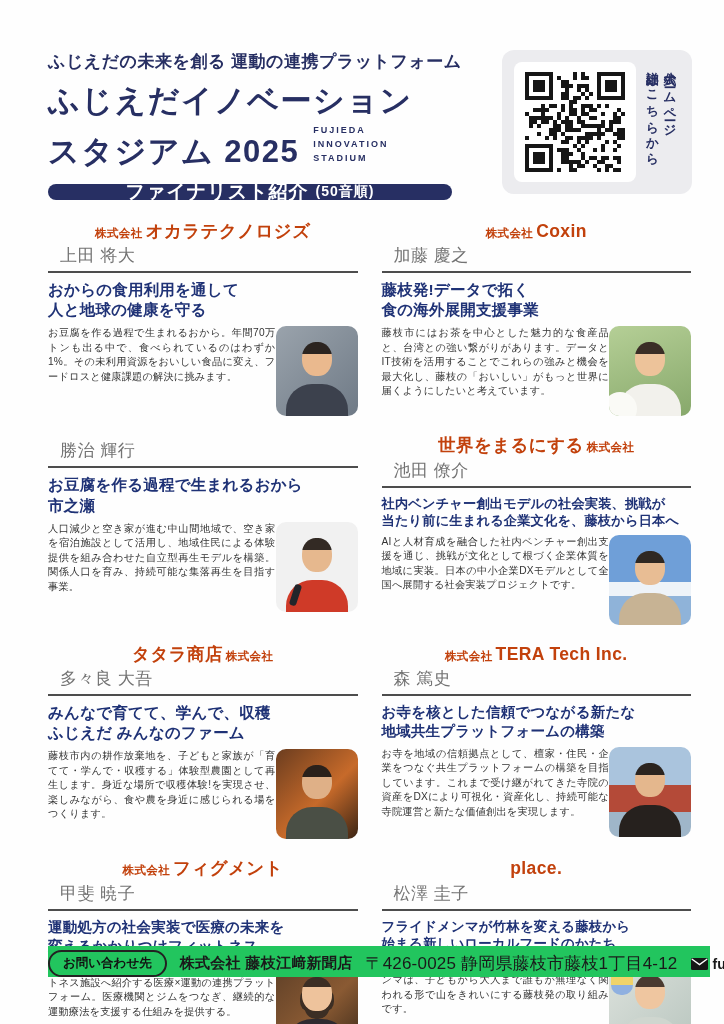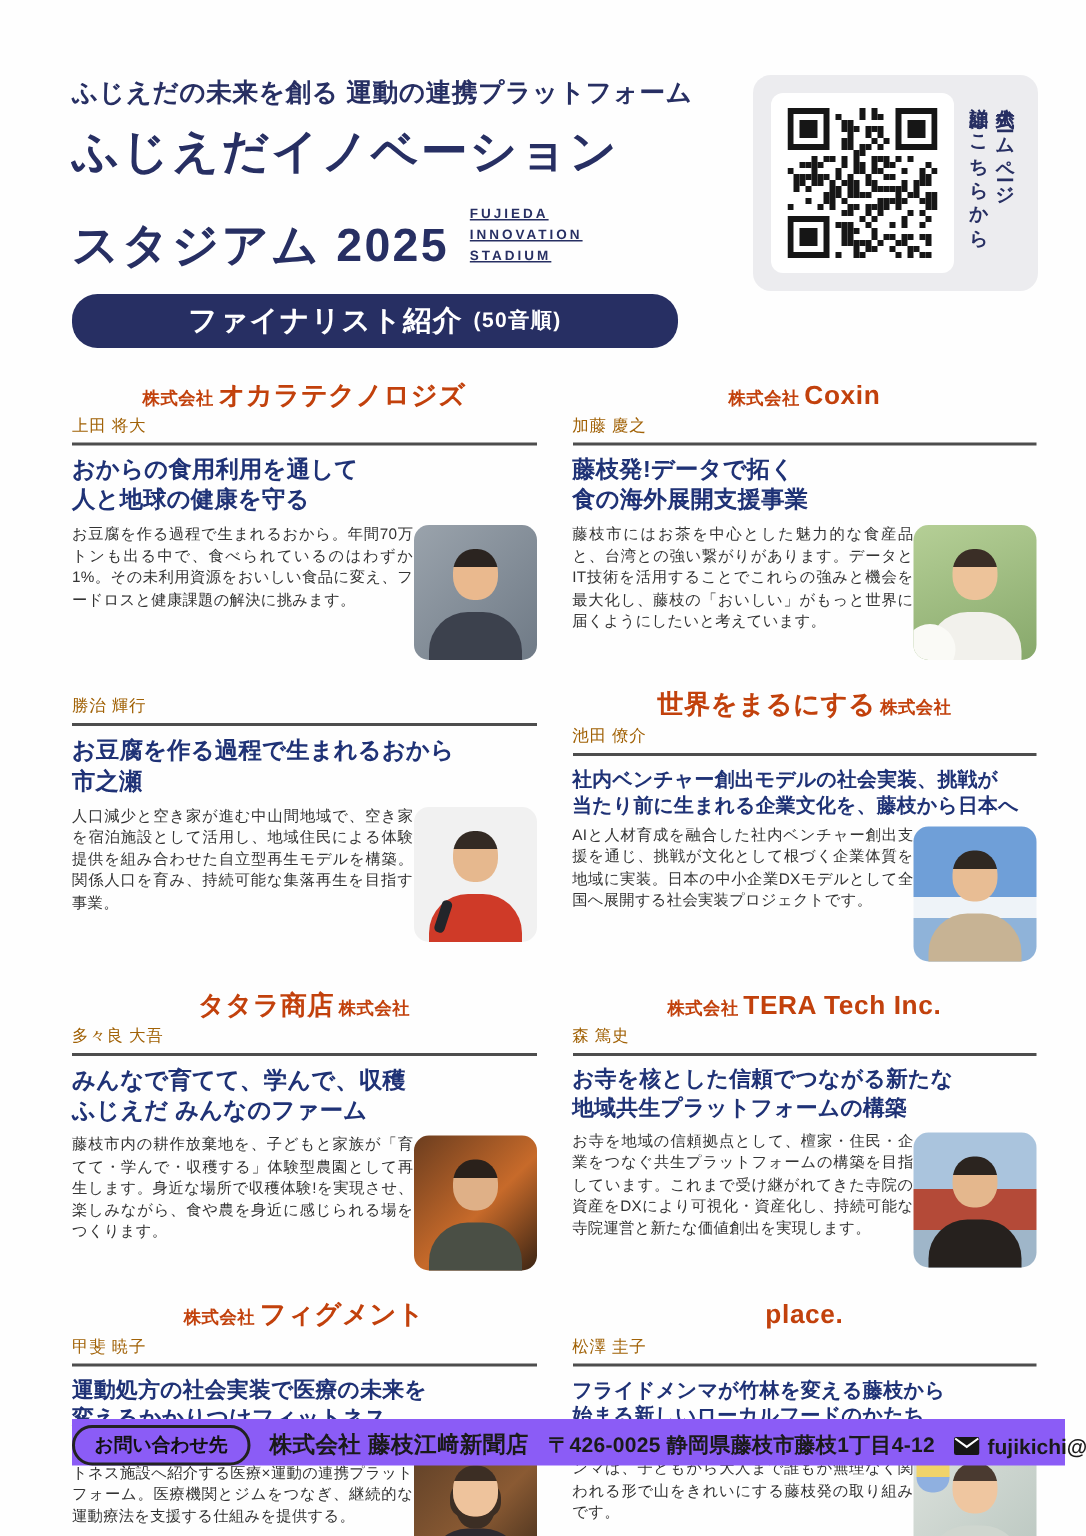--- a/index.html
+++ b/index.html
@@ -8,42 +8,42 @@
     font-family:"Liberation Sans","DejaVu Sans",sans-serif;
     color:#1a1a1a;
   }
   .page{position:relative;width:724px;height:1024px;overflow:hidden;background:#fefefe;}
 
   
   .header{display:flex;justify-content:space-between;align-items:flex-start;padding:50px 32px 0 48px;}
   .tagline{font-size:17px;font-weight:bold;color:#272f63;letter-spacing:.5px;}
   .title{margin:8px 0 0;font-size:31px;line-height:1.26;font-weight:800;color:#272f63;letter-spacing:1.5px;}
   .title-line2-row{display:flex;align-items:flex-end;}
-  .logo-en{margin:16px 0 5px 14px;font-size:9px;font-weight:bold;color:#272f63;letter-spacing:2px;line-height:1.55;text-decoration:underline;}
+  .logo-en{margin:4px 0 5px 14px;font-size:9px;font-weight:bold;color:#272f63;letter-spacing:2px;line-height:1.55;}
   .logo-en span{display:block;}
-  .banner{margin-top:13px;width:404px;height:36px;background:#272f63;border-radius:17px;
+  .banner{margin-top:13px;width:404px;height:16px;background:#272f63;border-radius:17px;
     display:flex;align-items:center;justify-content:center;color:#fff;font-weight:800;font-size:19px;letter-spacing:1px;}
   .banner-note{font-size:14px;margin-left:7px;font-weight:bold;}
 
   .qr-card{flex:0 0 auto;width:190px;height:144px;background:#ececef;border-radius:12px;
     box-sizing:border-box;padding:12px 10px 12px 12px;display:flex;}
   .qr-box{width:122px;height:120px;background:#fff;border-radius:8px;display:flex;align-items:center;justify-content:center;}
   .qr-box svg{width:100px;height:100px;}
   .qr-caption{writing-mode:vertical-rl;margin-left:7px;font-size:12.5px;font-weight:bold;color:#272f63;letter-spacing:1.5px;line-height:1.4;}
   .qr-caption span{display:block;}
 
   
   .finalists{display:grid;grid-template-columns:1fr 1fr;column-gap:24px;row-gap:20px;padding:22px 33px 0 48px;}
   .entry{min-width:0;}
   .company-line{font-size:17.5px;font-weight:800;color:#c2410c;letter-spacing:.4px;line-height:1.1;text-align:center;}
   .co-prefix,.co-suffix{font-size:11.5px;font-weight:800;}
   .co-prefix:empty,.co-suffix:empty{display:none;}
   .co-prefix{margin-right:3px;}
   .co-suffix{margin-left:3px;}
-  .person{margin-top:3px;font-size:11px;color:#a16207;letter-spacing:.5px;}
+  .person{margin-top:3px;font-size:17px;color:#737373;letter-spacing:.5px;margin-left:12px;}
   .divider{border:none;border-top:2px solid #4d4d4d;margin:4px 0 7px;}
   .headline{margin:0 0 6px;font-size:15.5px;font-weight:700;color:#1f3276;line-height:1.3;letter-spacing:.2px;white-space:nowrap;}
   .entry:nth-child(4) .headline{font-size:13.2px;}
   .entry:nth-child(6) .headline{font-size:14.5px;}
   .entry:nth-child(7) .headline{font-size:14.5px;}
   .entry:nth-child(8) .headline{font-size:13.4px;}
   .entry-body{display:flex;align-items:flex-start;}
   .desc{margin:0;flex:1;min-width:0;font-size:10.2px;line-height:1.42;color:#333;letter-spacing:.2px;text-align:justify;}
 
   
@@ -60,25 +60,25 @@
   .p4{background:linear-gradient(180deg,#6f9fd8 0 52%,#eef3f8 52% 68%,#8fb3d9 68%);--hair:#2f2822;--skin:#e8bd94;--shirt:#c7b394;}
   .p5{background:linear-gradient(135deg,#6b3d1f,#c76a2a 55%,#3a2414);--hair:#2a211b;--skin:#dfb087;--shirt:#4a4f45;}
   .p6{background:linear-gradient(180deg,#aac4dd 0 42%,#b44a38 42% 72%,#9fb6c9 72%);--hair:#2b241f;--skin:#e4b78d;--shirt:#26211e;}
   .p7{background:linear-gradient(135deg,#5d3f27,#8a5a33 55%,#3c2a1a);--hair:#3c2e24;--skin:#eec39c;--shirt:#2e2a30;}
   .p7 .head{background:linear-gradient(180deg,var(--hair) 0 30%,var(--skin) 30%);box-shadow:0 10px 0 -2px var(--hair),8px 6px 0 -6px var(--hair),-8px 6px 0 -6px var(--hair);}
   .p8{background:linear-gradient(135deg,#dde2dd,#b9c6bf);--hair:#4a3a30;--skin:#efc6a0;--shirt:#cfd6cf;}
   .p8::before{content:"";position:absolute;left:2px;top:2px;width:22px;height:34px;border-radius:10px;
     background:linear-gradient(180deg,#e06a9a 0 40%,#f0d36a 40% 70%,#8fb0e0 70%);}
 
   
-  .contact{position:absolute;left:48px;right:14px;top:946px;background:#8b5cf6;
+  .contact{position:absolute;left:48px;right:14px;top:946px;background:#22c55e;
     display:flex;align-items:center;gap:13px;padding-top:4px;}
   .contact-badge{flex:0 0 auto;border:2px solid #222;border-radius:15px;padding:3px 13px;font-weight:bold;font-size:12.5px;color:#111;}
   .contact-company{font-weight:800;font-size:15px;letter-spacing:.3px;white-space:nowrap;}
-  .contact-address{font-size:14px;font-weight:bold;letter-spacing:.2px;white-space:nowrap;}
+  .contact-address{font-size:17px;font-weight:normal;letter-spacing:.2px;white-space:nowrap;}
   .contact-email{display:flex;align-items:center;gap:5px;font-size:14px;font-weight:bold;white-space:nowrap;}
   .mail-icon svg{display:block;}
 </style>
 </head>
 <body>
 
 <div class="page">
 
   <div class="header">
     <div class="header-text">

